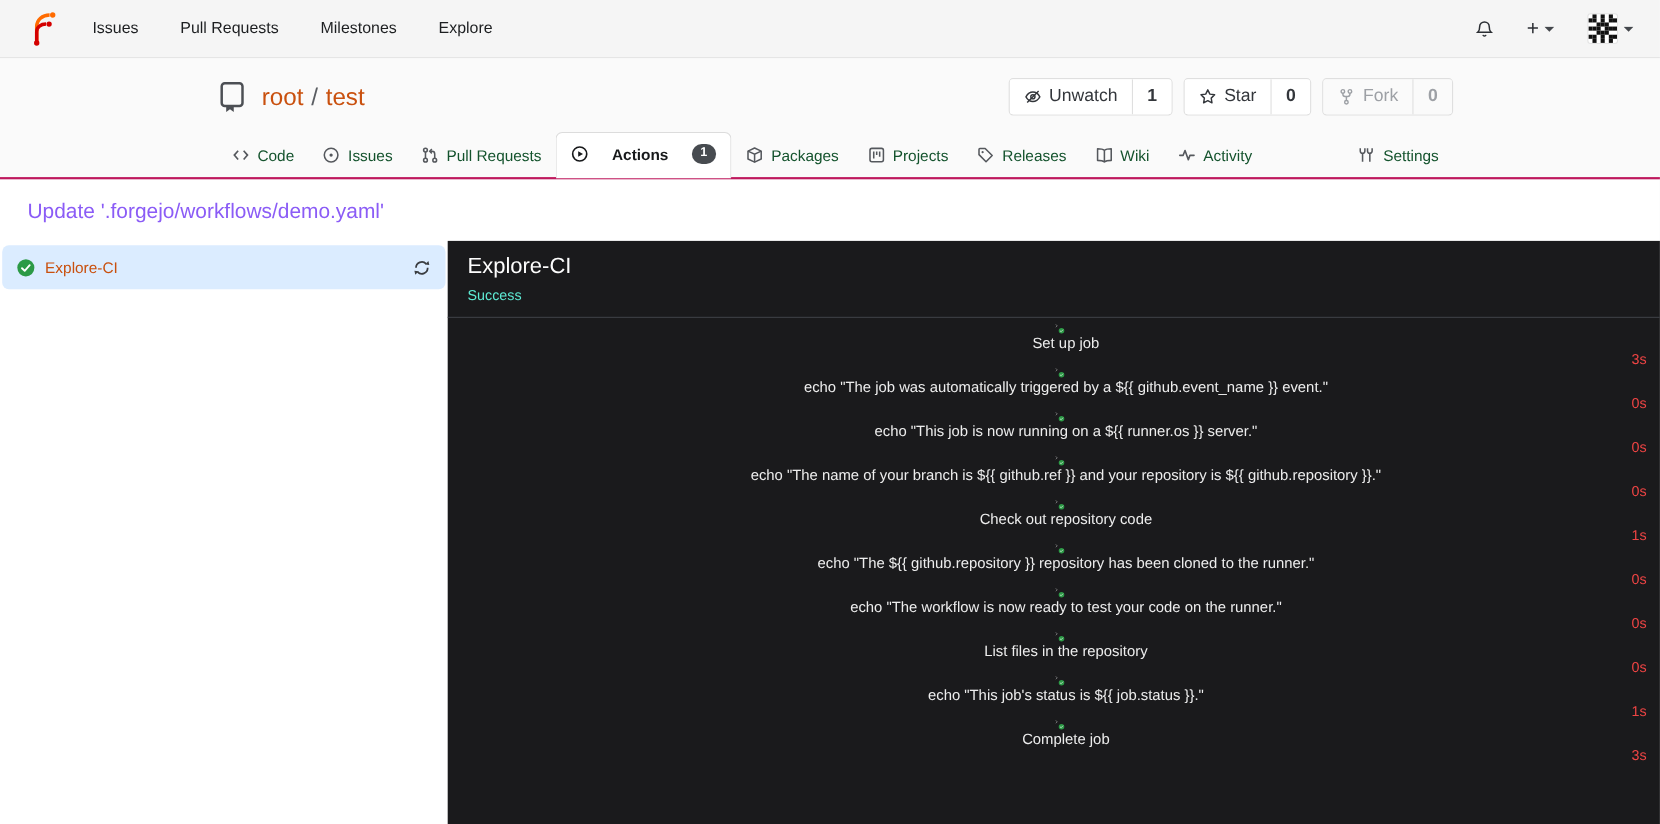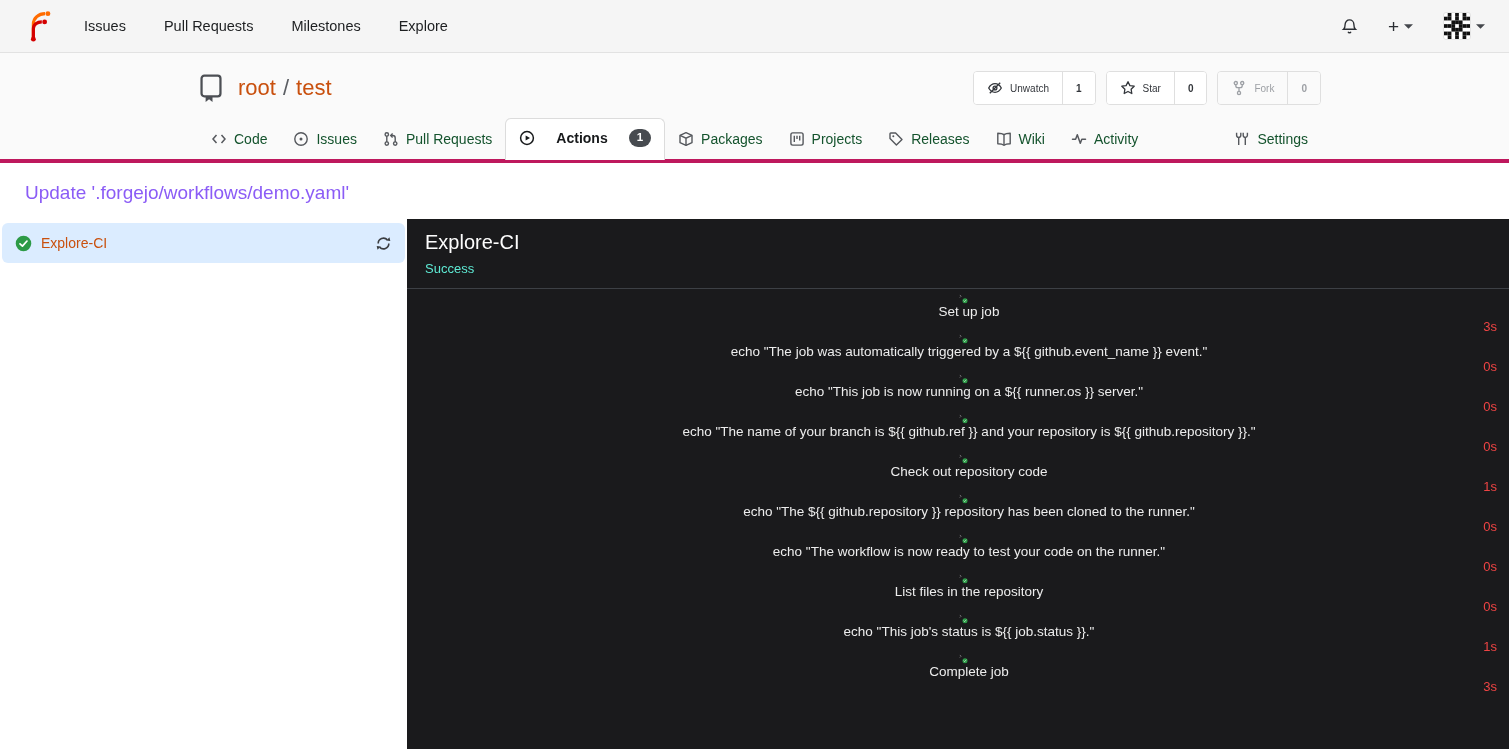--- a/index.html
+++ b/index.html
@@ -13,31 +13,31 @@
   .logo { width:30px; height:32px; margin-right:30px; }
   .nav-links { display:flex; align-items:center; gap:38px; }
   .nav-link { font-size:14.5px; color:#1d1f21; cursor:pointer; }
   .nav-right { margin-left:auto; display:flex; align-items:center; gap:30px; }
   .icon-btn { display:flex; align-items:center; gap:5px; color:#2b2e33; cursor:pointer; }
   .plus-glyph { font-size:19px; line-height:1; color:#2b2e33; }
   .caret { width:9px; height:5px; }
   .avatar { width:28px; height:28px; background:#fff; border:1px solid #e4e4e4; border-radius:3px; }
 
   
-  .repo-header { height:110px; background:#fafafa; border-bottom:4px solid #be185d;
+  .repo-header { height:110px; background:#fafafa; border-bottom:2px solid #be185d;
     display:flex; flex-direction:column; }
   .repo-inner { margin:0 188px 0 198px; }
   .repo-title-row { display:flex; align-items:center; padding-top:18px; height:52px; }
   .repo-book-icon { color:#4c4f54; margin-right:14px; }
   .repo-name { font-size:22px; display:flex; gap:7px; align-items:baseline; }
   .repo-link { color:#c9500e; cursor:pointer; }
   .repo-sep { color:#5a5d62; }
   .repo-actions { margin-left:auto; display:flex; gap:10px; }
   .btn-group { display:flex; border:1px solid #dfdfdf; border-radius:4px; overflow:hidden;
-    background:#fff; height:34px; font-size:10px; color:#33363b; }
+    background:#fff; height:34px; font-size:16px; color:#33363b; }
   .btn-main { display:flex; align-items:center; gap:7px; padding:0 13px; cursor:pointer; background:#fff; }
   .btn-count { display:flex; align-items:center; padding:0 13px; border-left:1px solid #dfdfdf;
     font-weight:bold; cursor:pointer; background:#fff; }
   .btn-group.disabled { background:#fafafa; color:#9da0a5; }
   .btn-group.disabled .btn-main, .btn-group.disabled .btn-count { background:#fafafa; cursor:default; }
 
   
   .tabs-row { display:flex; align-items:flex-end; margin:auto 188px 0 198px; height:41px; }
   .tab { display:flex; align-items:center; gap:7px; font-size:14px; color:#14532d;
     padding:10px 13px 12px; cursor:pointer; }

